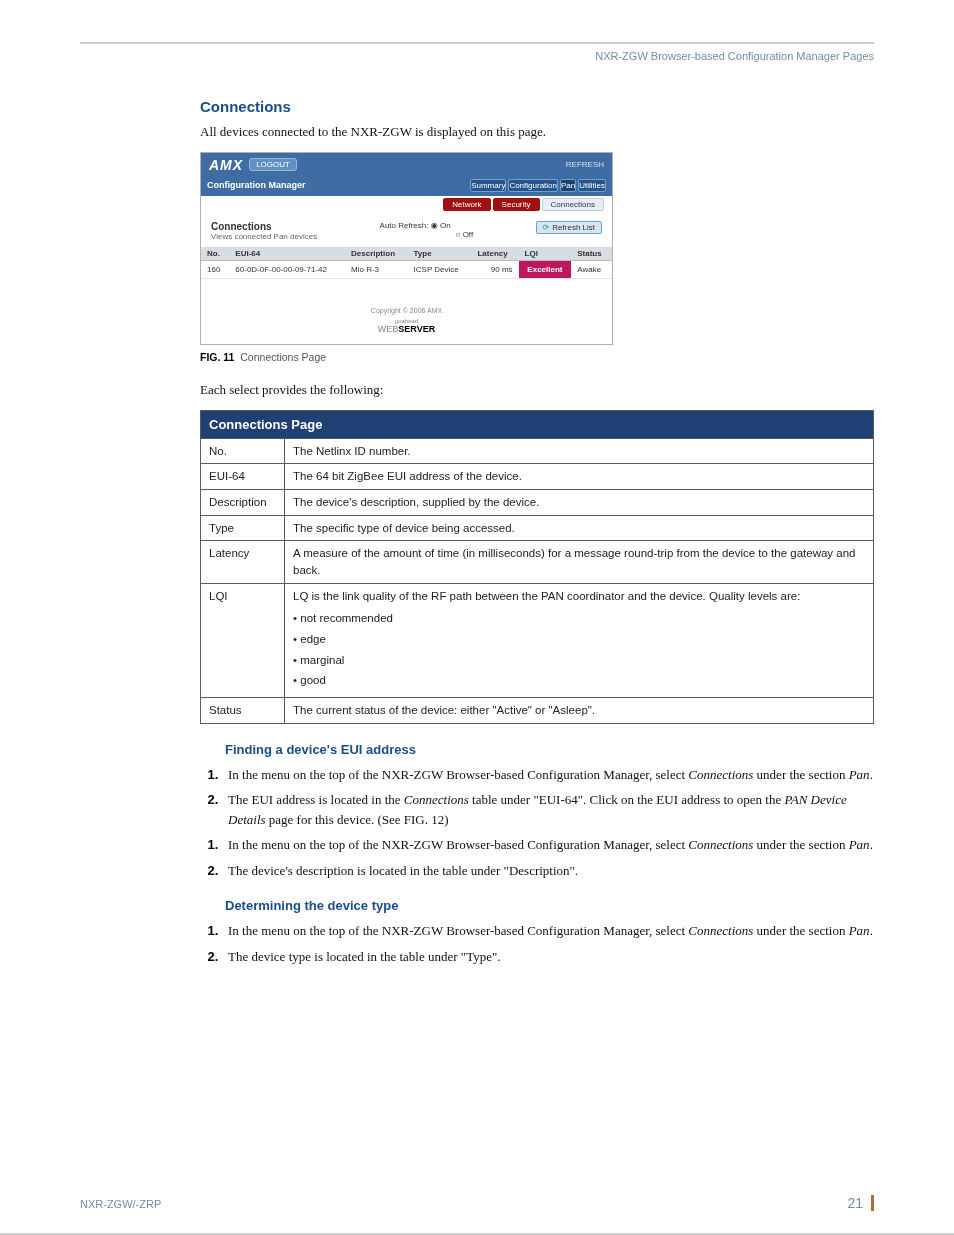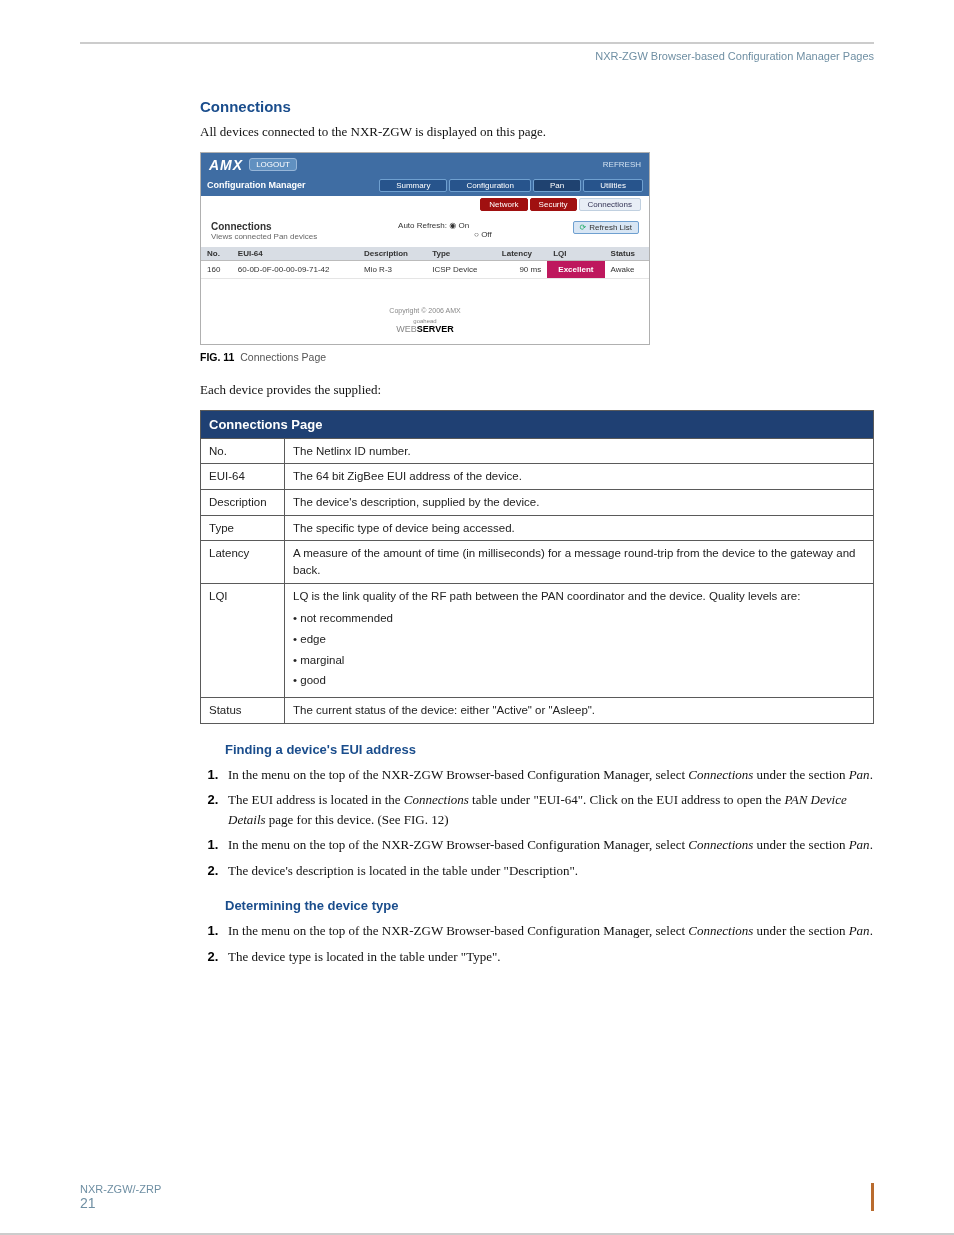--- a/index.html
+++ b/index.html
@@ -49,21 +49,21 @@
     margin: 18px 0 8px 0;
     padding-left: 25px;
   }
   p.body {
     margin: 6px 0 10px 0;
     line-height: 1.45;
     color: #111;
   }
   
   .shot {
-    width: 450px;
+    width: 413px;
     border: 1px solid #b0b0b0;
     background: #fff;
     font-family: Arial, sans-serif;
     font-size: 9px;
     color: #333;
     margin-bottom: 6px;
   }
   .shot-topbar {
     background: #3f6da3;
     color: #fff;
@@ -106,21 +106,21 @@
   }
   .menu-tabs {
     display: flex;
     gap: 2px;
   }
   .tab {
     background: #27548c;
     border: 1px solid #6fa0d0;
     color: #fff;
     font-size: 8px;
-    padding: 1px 16px;
+    padding: 1px 0;
     border-radius: 2px;
   }
   .tab.active { background: #1f4270; }
   .subtabs-row {
     display: flex;
     justify-content: flex-end;
     gap: 2px;
     padding: 2px 8px 4px 8px;
     background: #fff;
   }
@@ -257,21 +257,20 @@
     left: 80px;
     right: 80px;
     display: flex;
     justify-content: space-between;
     font-family: Arial, sans-serif;
     font-size: 11px;
     color: #6f8fa3;
     border-right: 3px solid #b96b2e;
     padding-right: 8px;
     align-items: baseline;
-    flex-direction: column;
   }
   .footer .pgnum { font-size: 14px; }
 </style>
 </head>
 <body>
 
 <div class="page">
   <div class="top-rule"></div>
   <div class="page-header">NXR-ZGW Browser-based Configuration Manager Pages</div>
 
@@ -346,21 +345,21 @@
           <span style="font-size:6px;display:block;">goahead</span>
           <span>WEB</span><b>SERVER</b>
         </div>
       </div>
     </div>
 
     <div class="fig-caption">
       <b>FIG. 11</b>&nbsp;&nbsp;<span>Connections Page</span>
     </div>
 
-    <p class="body">Each device provides the supplied:</p>
+    <p class="body">Each select provides the following:</p>
 
     <table class="datatable">
       <tbody>
           <tr>
             <th class="header" colspan="2">Connections Page</th>
           </tr>
       <tr>
             <td class="key">No.</td>
             <td>The Netlinx ID number.</td>
           </tr>

